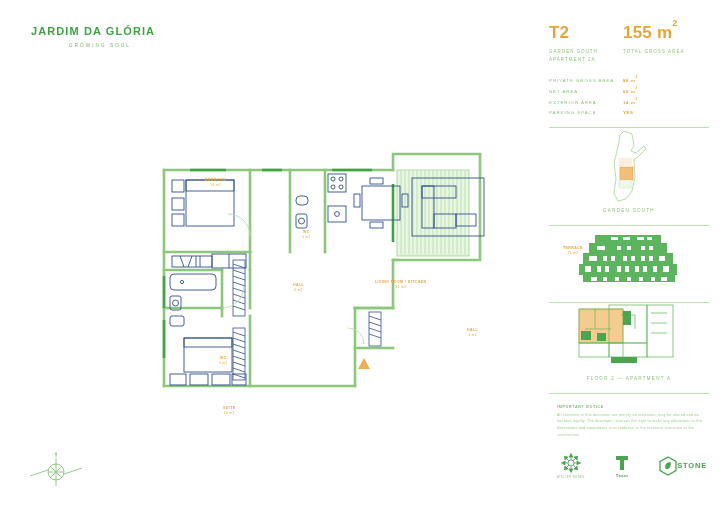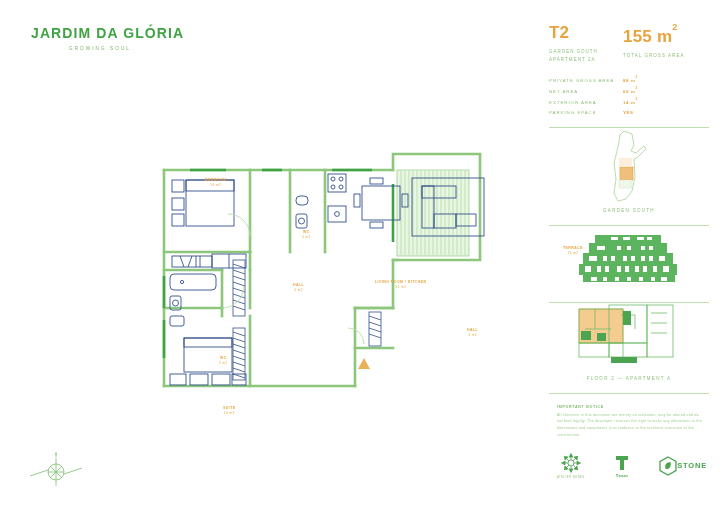--- a/index.html
+++ b/index.html
@@ -10,31 +10,31 @@
     font-family:"Liberation Sans", sans-serif;
     position:relative;
     overflow:hidden;
     -webkit-font-smoothing:antialiased;
   }
   .sheet { position:absolute; inset:0; }
 
   
   #logo { position:absolute; left:31px; top:26px; width:190px; }
   #logo .wordmark {
-    font-size:14px; font-weight:700; letter-spacing:1.1px;
+    font-size:11px; font-weight:700; letter-spacing:1.1px;
     color:#3fa344; white-space:nowrap; line-height:1;
   }
   #logo .tagline {
     margin-top:6px; font-size:4.6px; letter-spacing:2.1px;
     color:#79b36a; text-align:center; width:122px; margin-left:8px;
   }
 
   
   #rightpanel { position:absolute; left:549px; top:24px; width:160px; }
-  .typerow { display:flex; align-items:center; }
+  .typerow { display:flex; align-items:flex-start; }
   .tcol { width:74px; }
   .acol { width:86px; }
   .bigtype {
     font-size:17px; font-weight:700; color:#e8a33d; line-height:1;
     letter-spacing:0.2px;
   }
   .bigtype sup { font-size:9px; top:-5px; position:relative; }
   .subtitle {
     margin-top:7px; font-size:4.5px; letter-spacing:1.05px;
     color:#8fbf7a; line-height:1.75;

